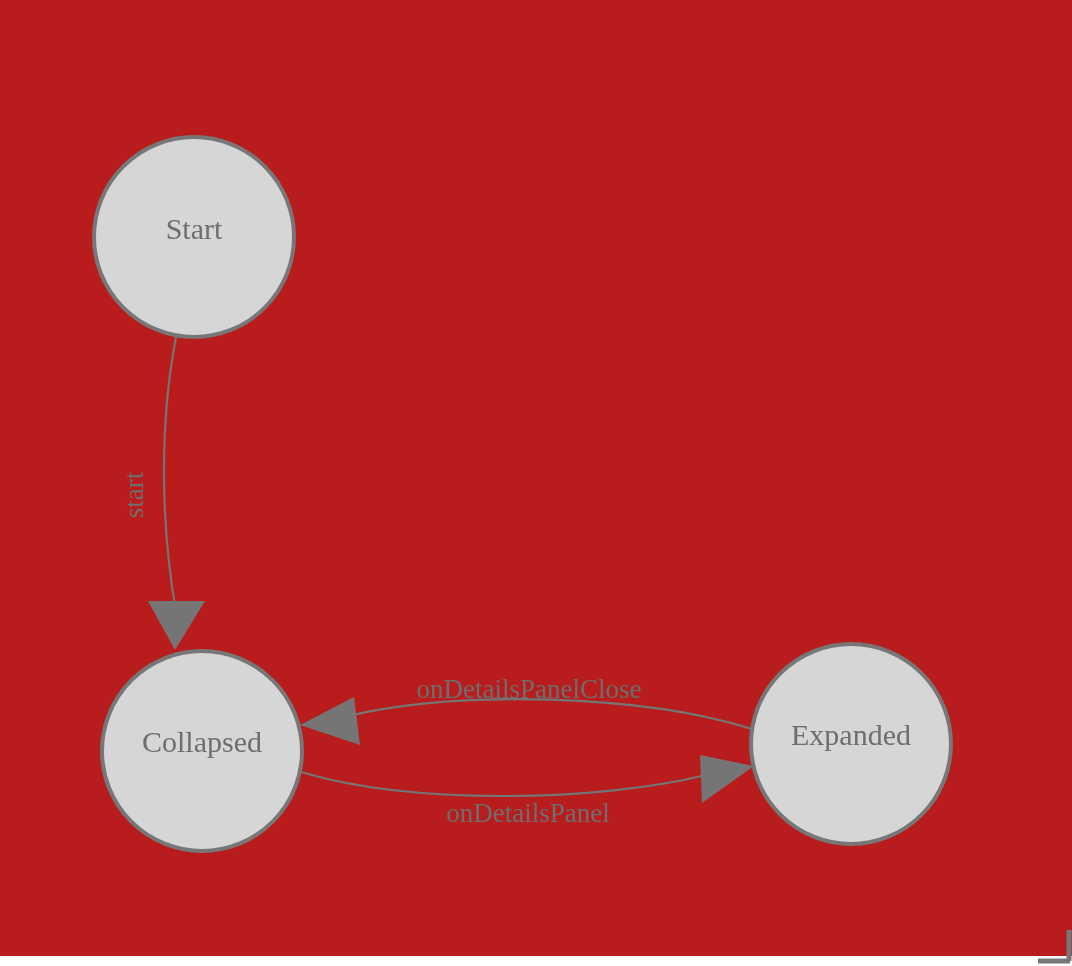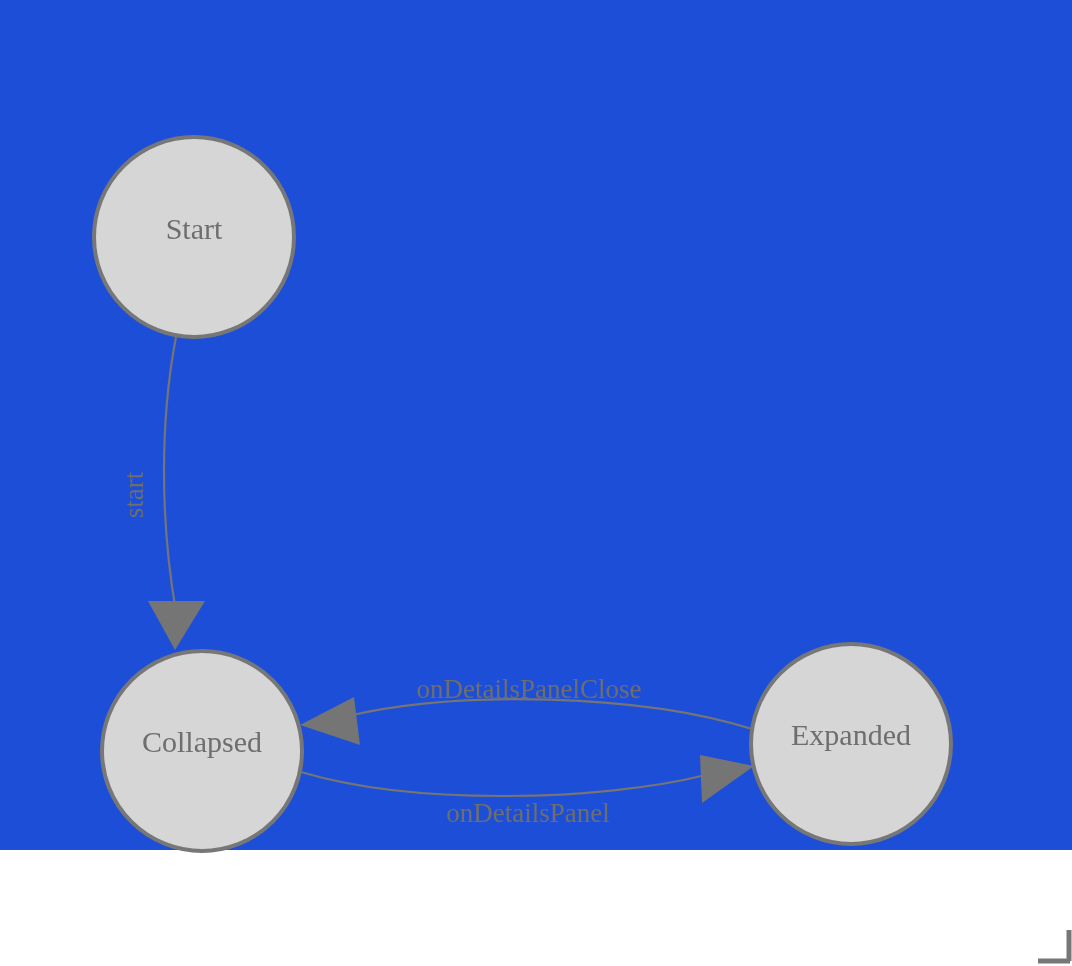--- a/index.html
+++ b/index.html
@@ -10,22 +10,22 @@
   }
   body {
     width: 1072px;
     height: 966px;
     overflow: hidden;
     font-family: "Liberation Serif", "DejaVu Serif", serif;
   }
   #diagram-canvas {
     position: relative;
     width: 1072px;
-    height: 850px;
-    background: #1d4ed8;
+    height: 956px;
+    background: #b91c1c;
   }
   #diagram-svg {
     position: absolute;
     top: 0;
     left: 0;
     width: 1072px;
     height: 966px;
     display: block;
   }
   .node-circle {

